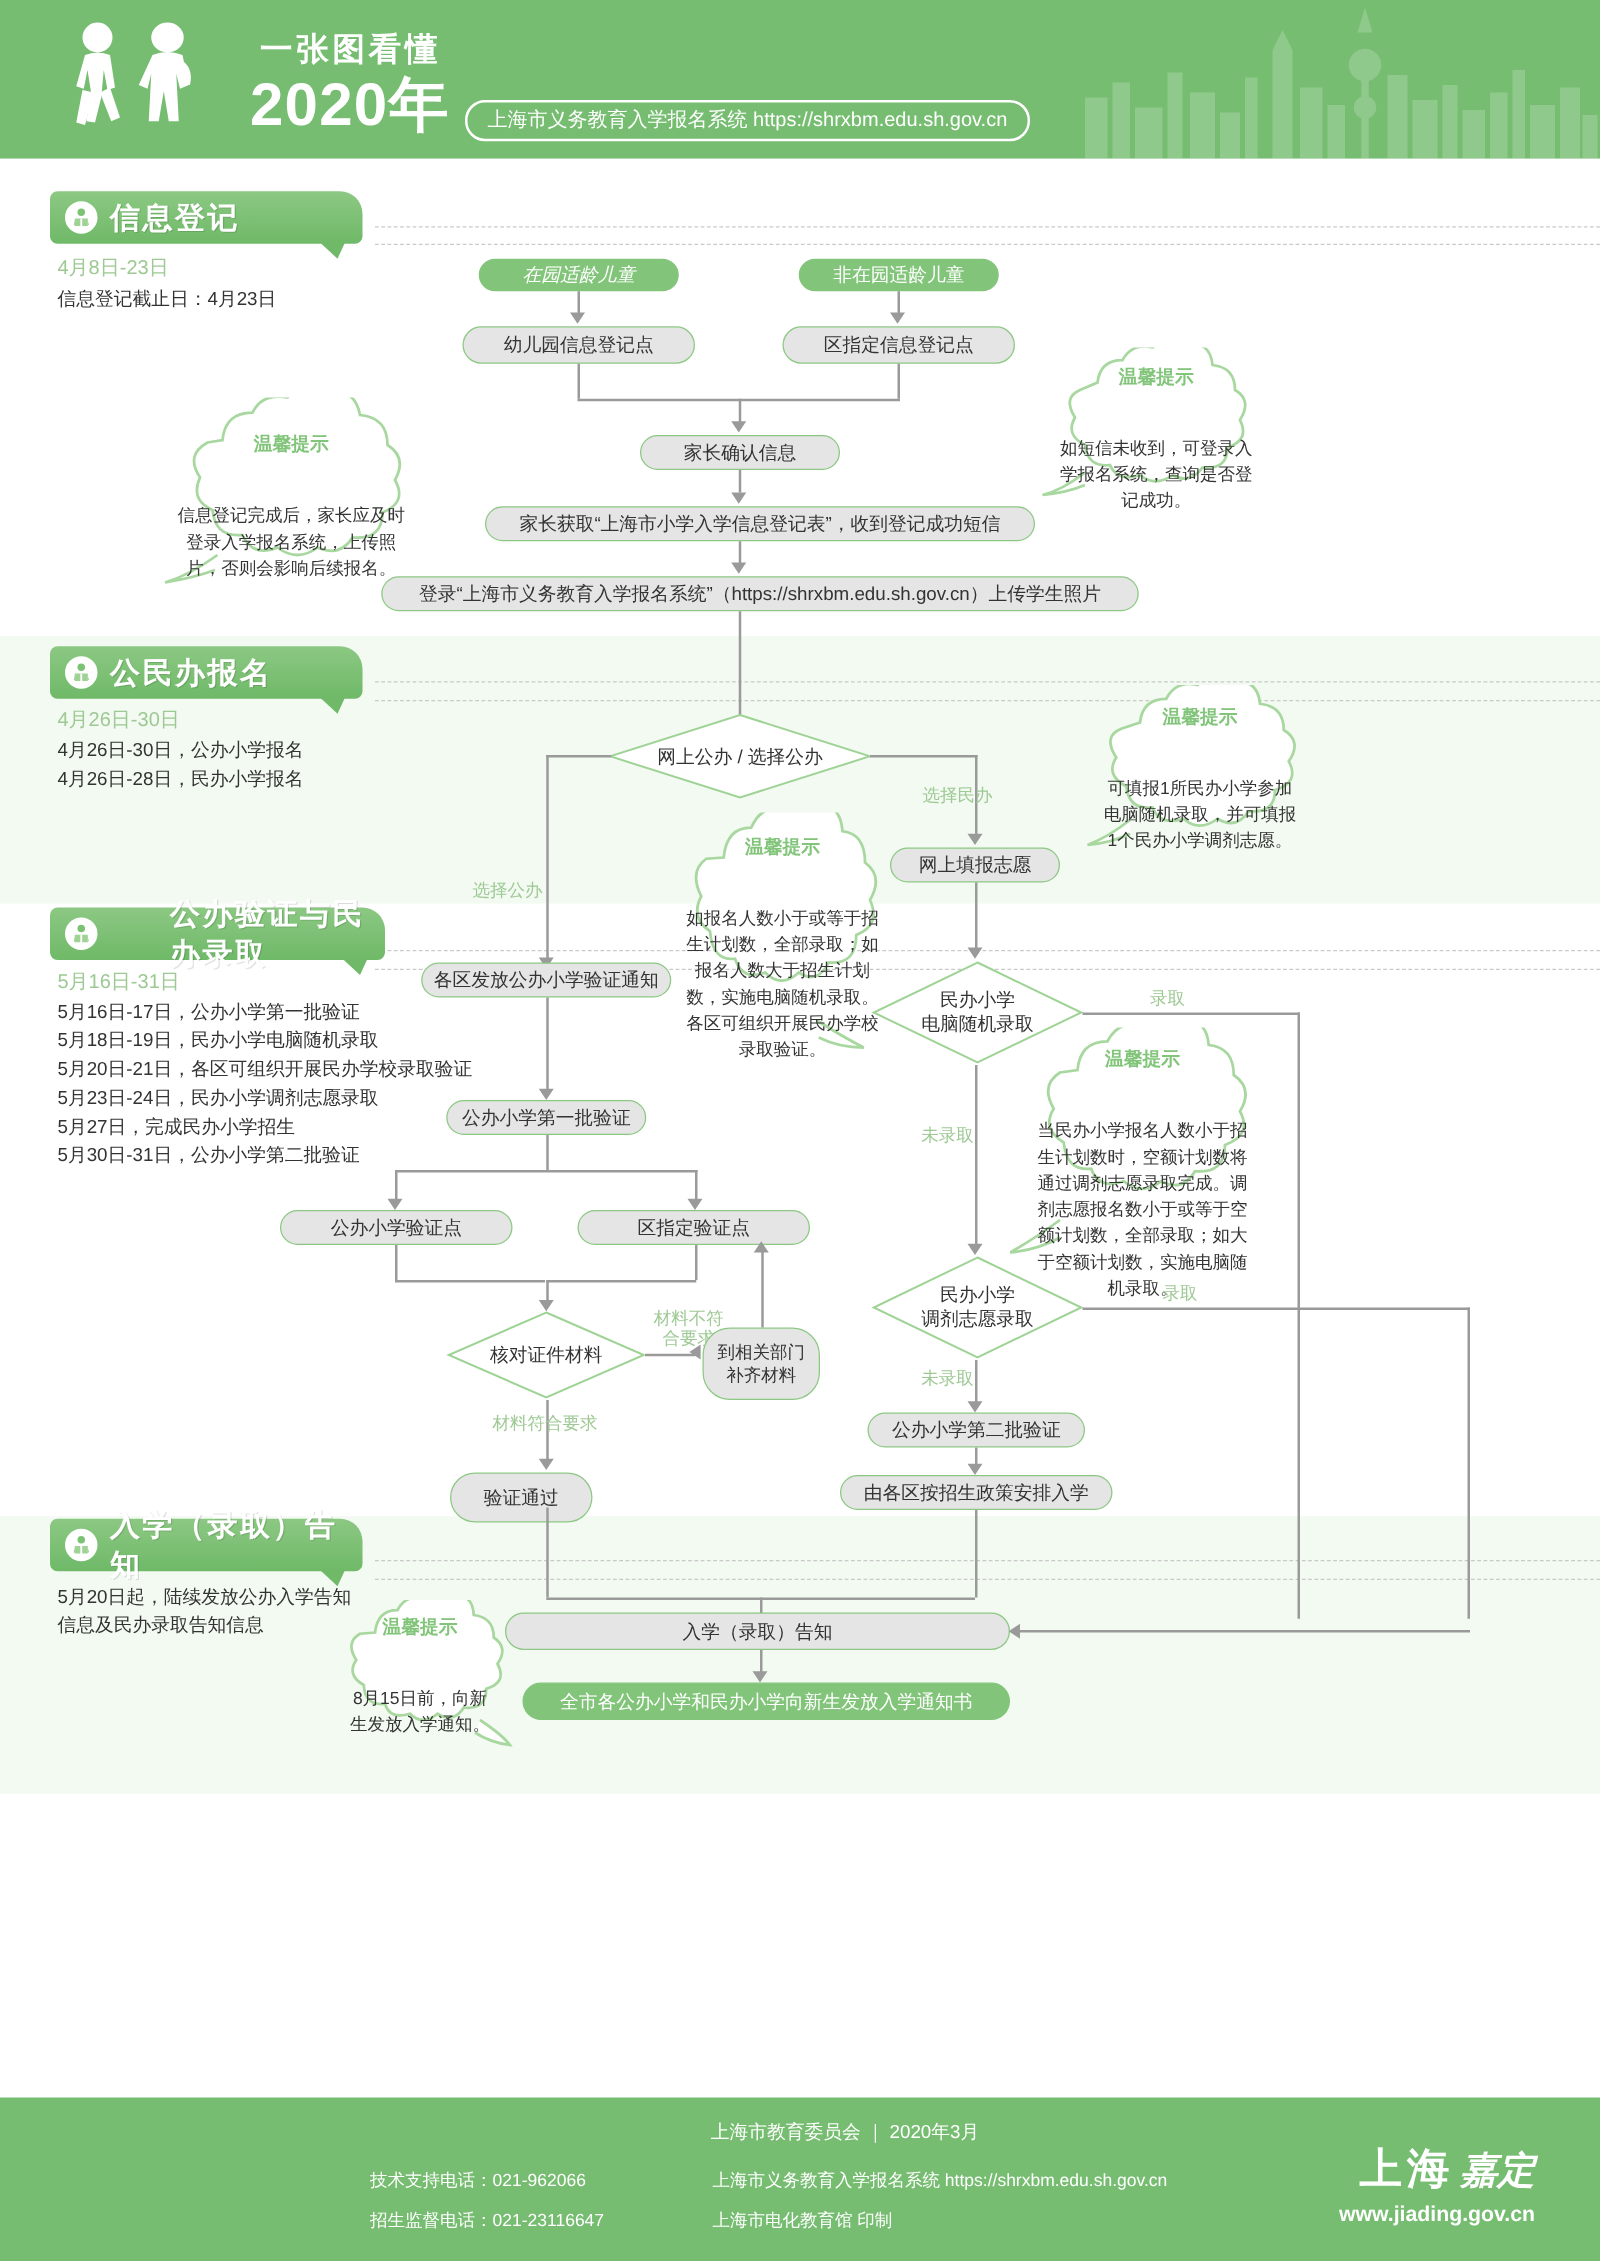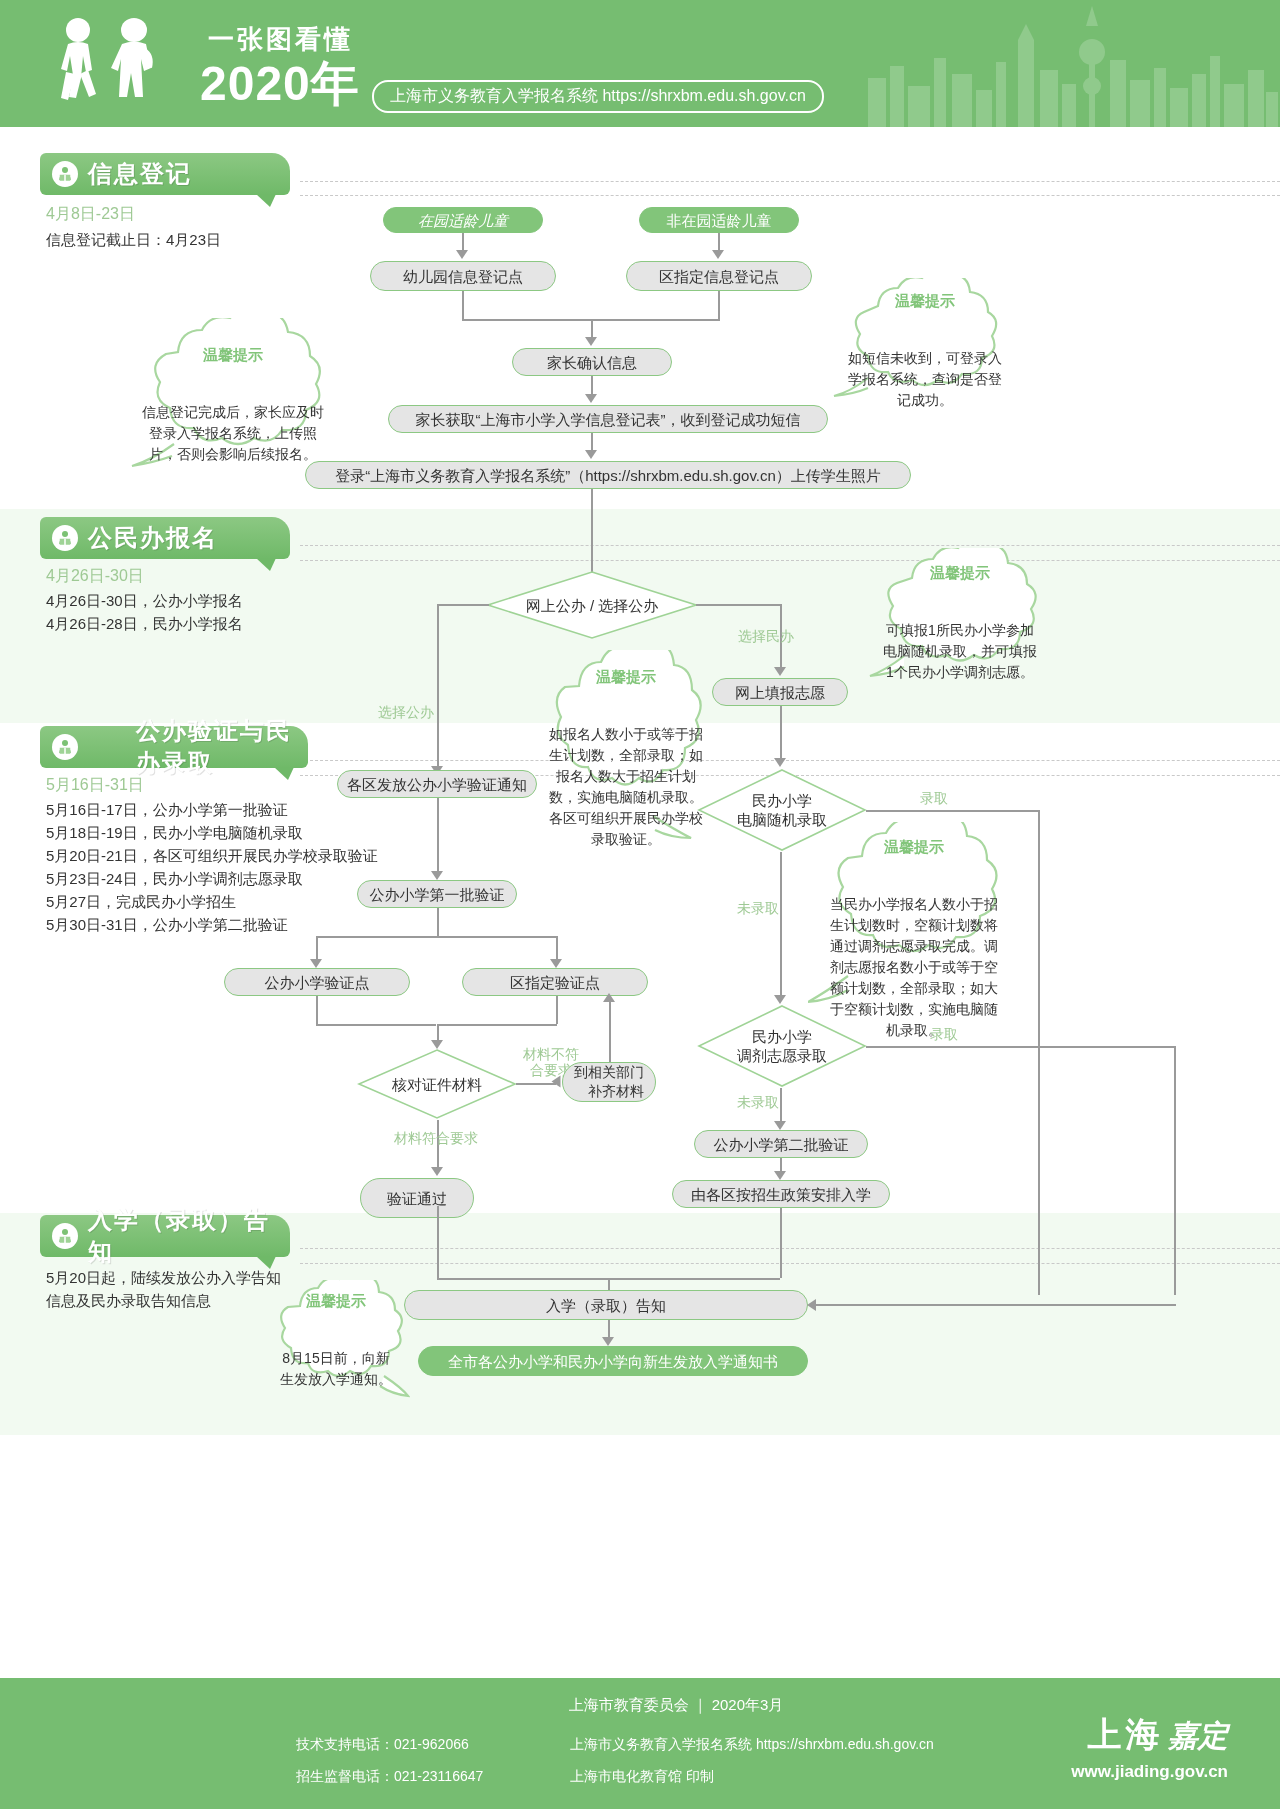--- a/index.html
+++ b/index.html
@@ -386,21 +386,21 @@
   <svg class="shape" viewBox="0 0 160 72">
       <polygon points="80,2 158,36 80,70 2,36" fill="#ffffff" stroke="#9fd396" stroke-width="1.6"></polygon>
     </svg>
   <div class="txt">核对证件材料</div>
 </div>
 
 <div class="ln lnh" style="left:516px; top:1083px; width:40px;"></div>
 <div class="arw" style="transform:rotate(90deg); left:550px; top:1077px;"></div>
 <div class="elabel" style="left:523px; top:1046px; white-space:pre-line; line-height:16px; text-align:center;">材料不符
 合要求</div>
-<div class="node small" style="left:562px; top:1062px; width:94px; height:40px; white-space:pre-line;text-align:right;">到相关部门
+<div class="node small" style="left:562px; top:1062px; width:94px; height:58px; white-space:pre-line;">到相关部门
 补齐材料</div>
 
 <div class="ln lnv" style="left:437px; top:1120px; height:50px;"></div>
 <div class="arw" style="left:431px; top:1167px;"></div>
 <div class="elabel" style="left:394px; top:1130px;">材料符合要求</div>
 <div class="node" style="left:360px; top:1178px; width:114px; height:40px;">验证通过</div>
 
 <div class="ln lnv" style="left:609px; top:996px; height:66px;"></div>
 <div class="arw" style="left:603px; top:993px; transform:rotate(180deg);"></div>
 

